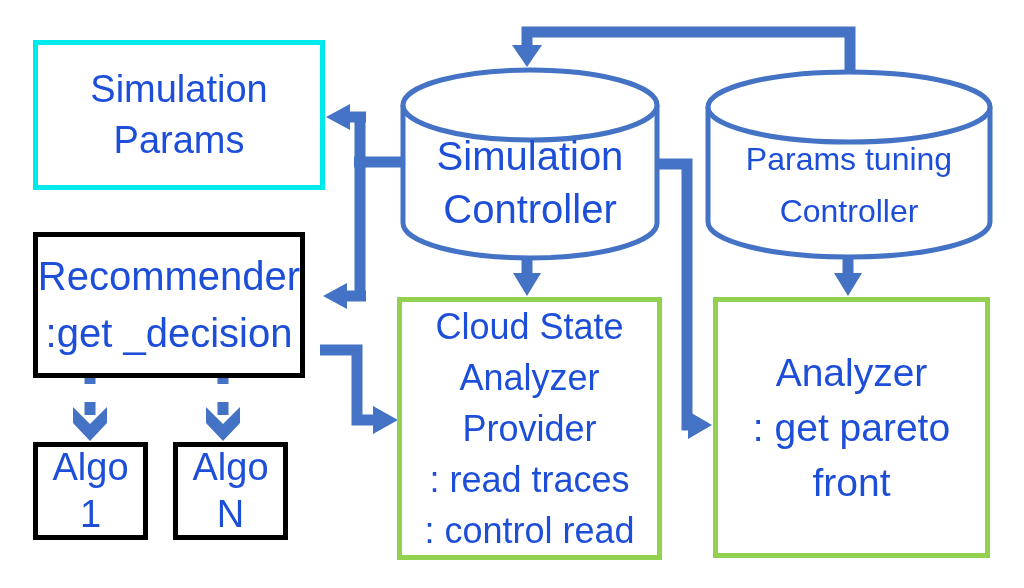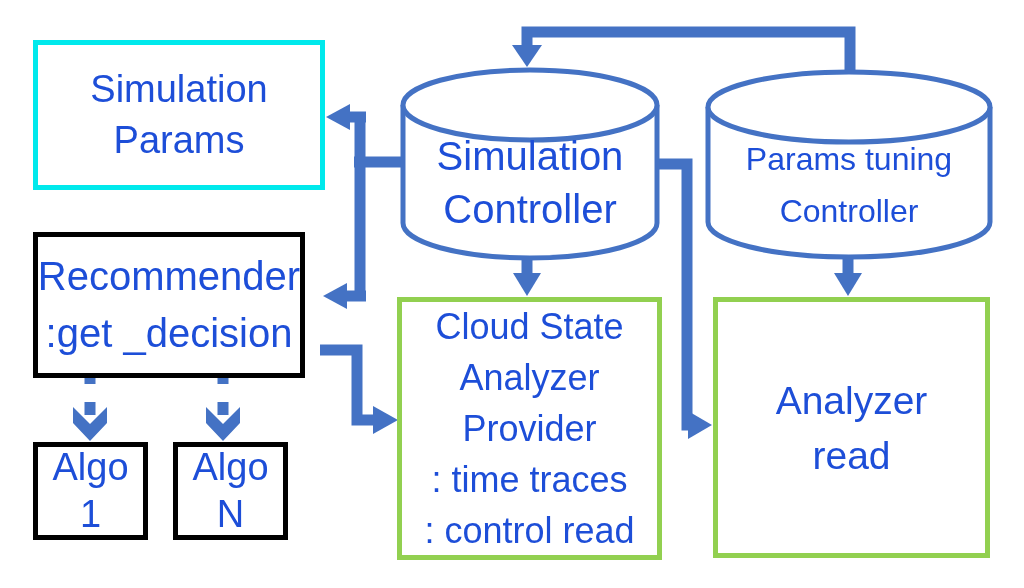--- a/index.html
+++ b/index.html
@@ -122,27 +122,28 @@
 
   <div class="node b-black" id="box-algon">
     <div class="line">Algo</div>
     <div class="line">N</div>
   </div>
 
   <div class="node b-green" id="box-cloud">
     <div class="line">Cloud State</div>
     <div class="line">Analyzer</div>
     <div class="line">Provider</div>
-    <div class="line">: time traces</div>
+    <div class="line">: read traces</div>
     <div class="line">: control read</div>
   </div>
 
   <div class="node b-green" id="box-analyzer">
     <div class="line">Analyzer</div>
-    <div class="line">read</div>
+    <div class="line">: get pareto</div>
+    <div class="line">front</div>
   </div>
 
   <div class="cyl-label" id="label-simctl">
     <div class="line">Simulation</div>
     <div class="line">Controller</div>
   </div>
 
   <div class="cyl-label" id="label-params">
     <div class="line">Params tuning</div>
     <div class="line">Controller</div>

